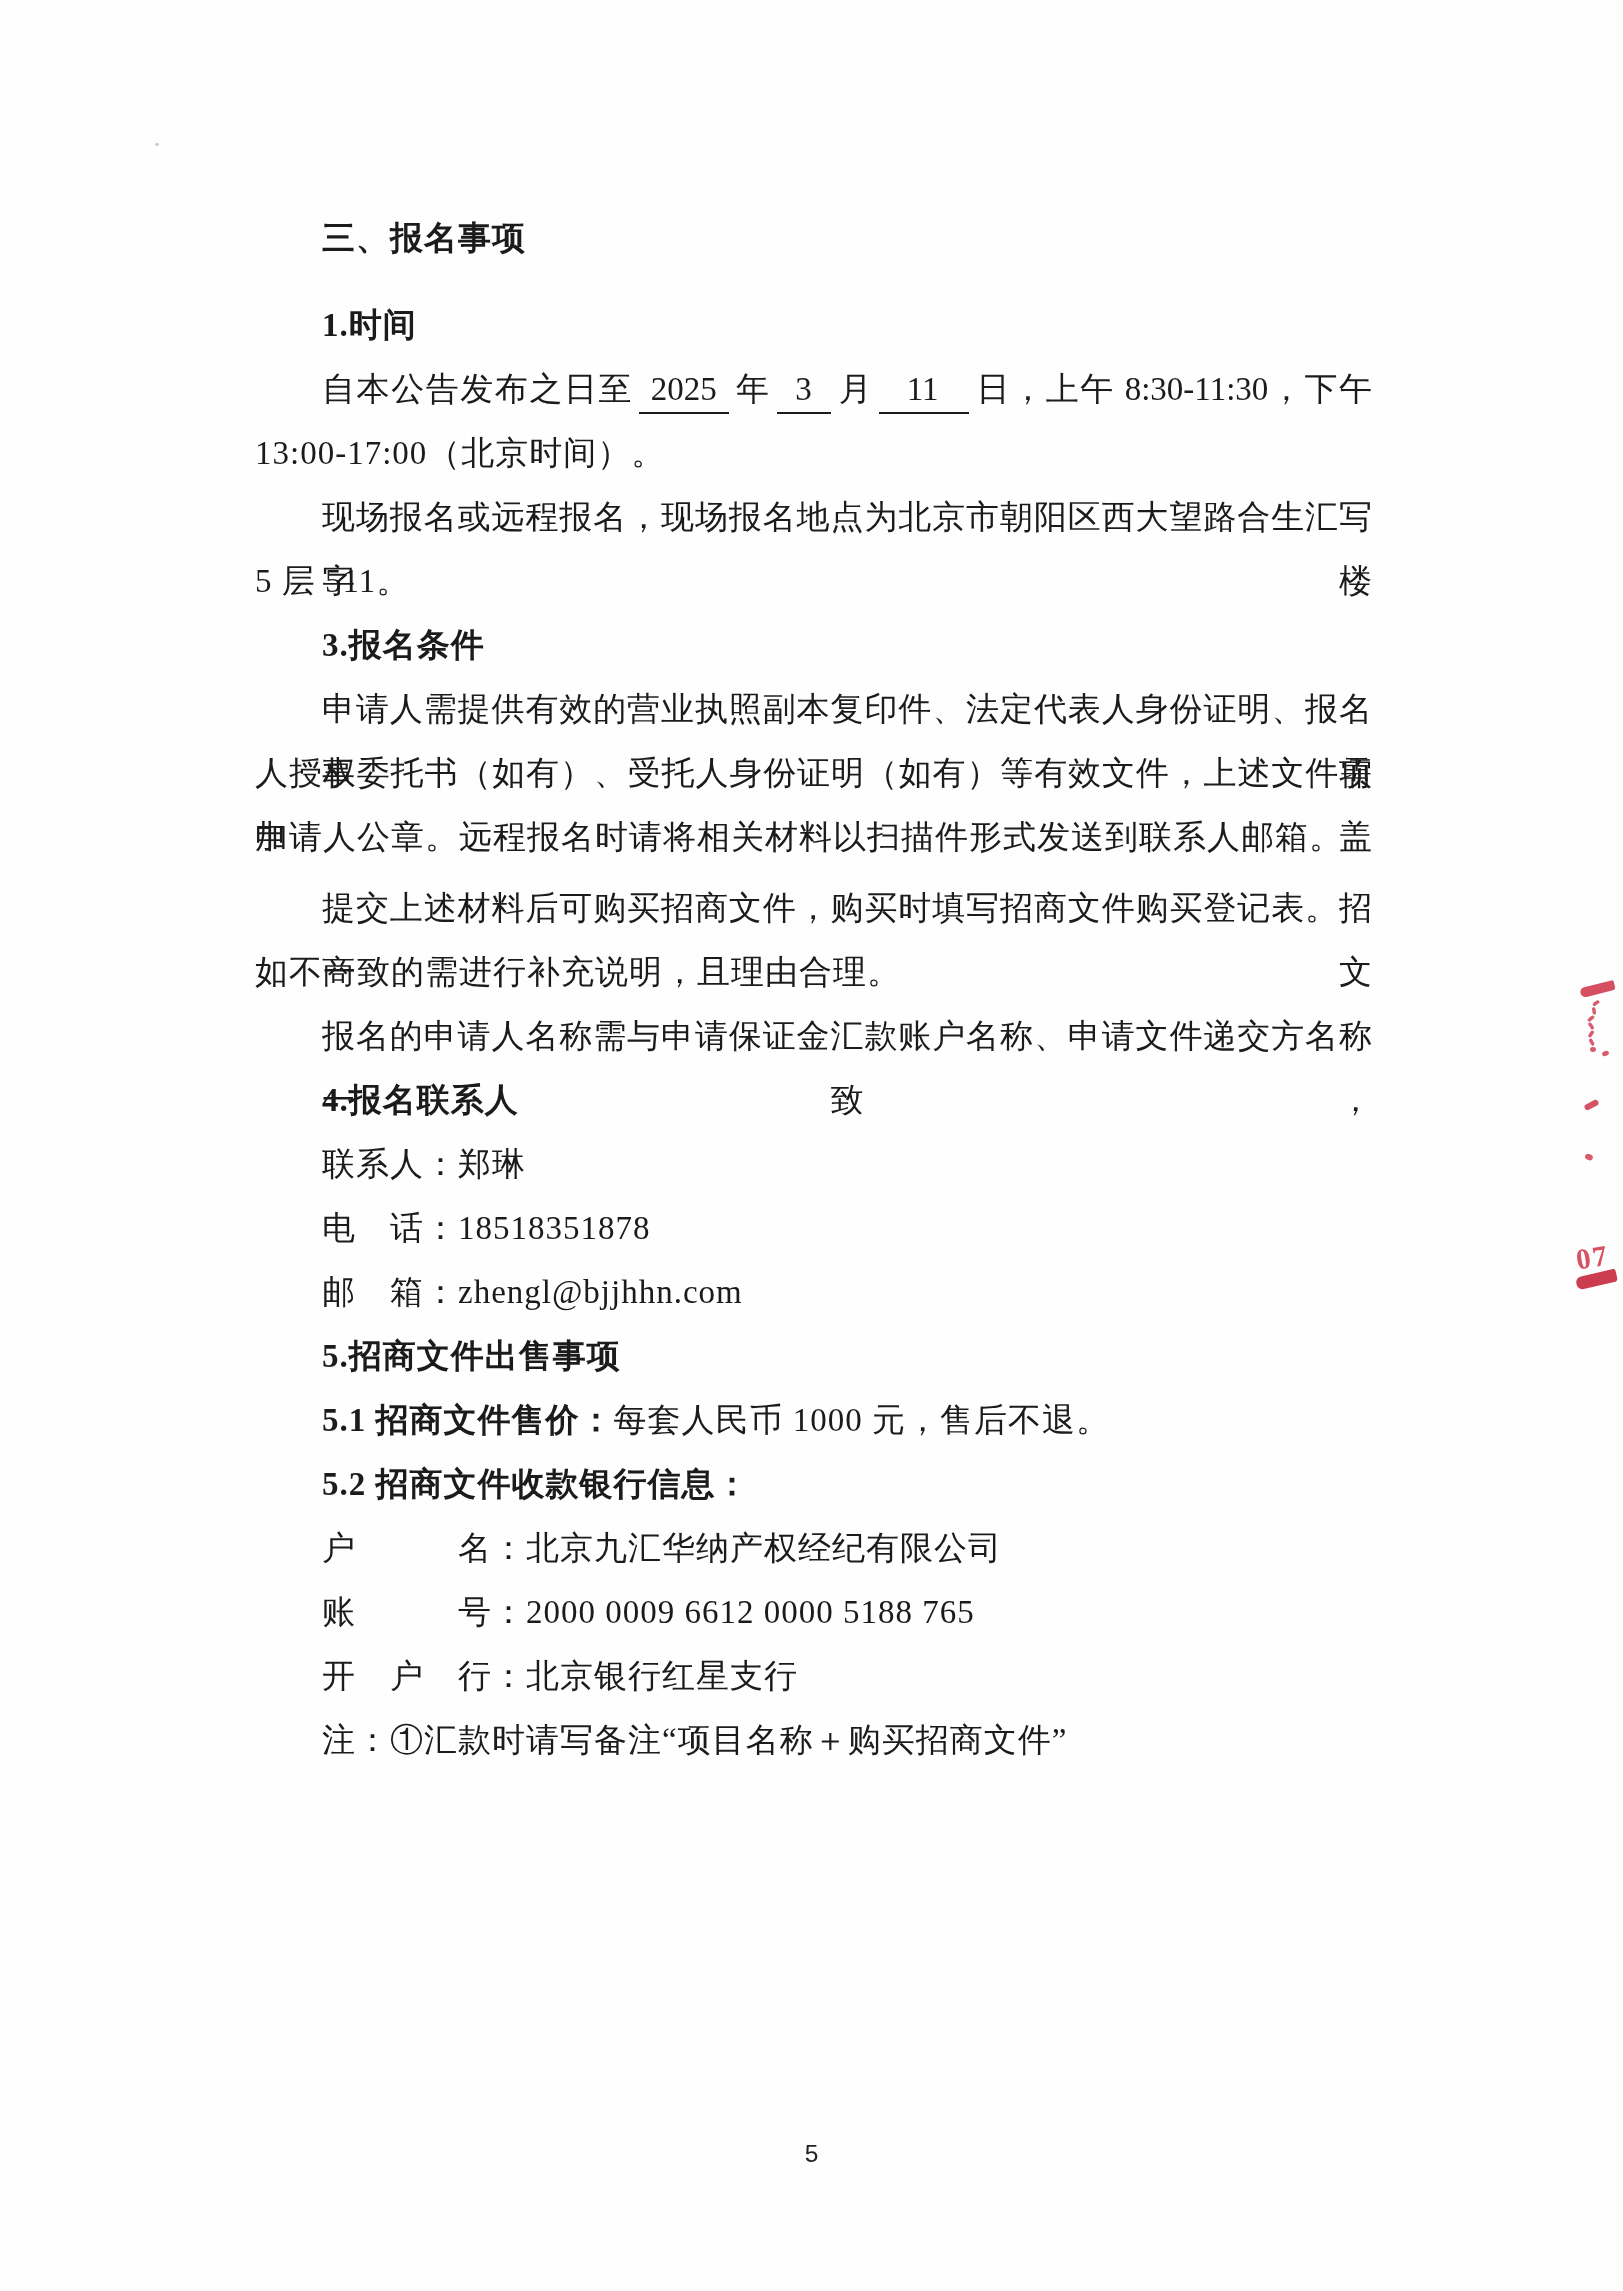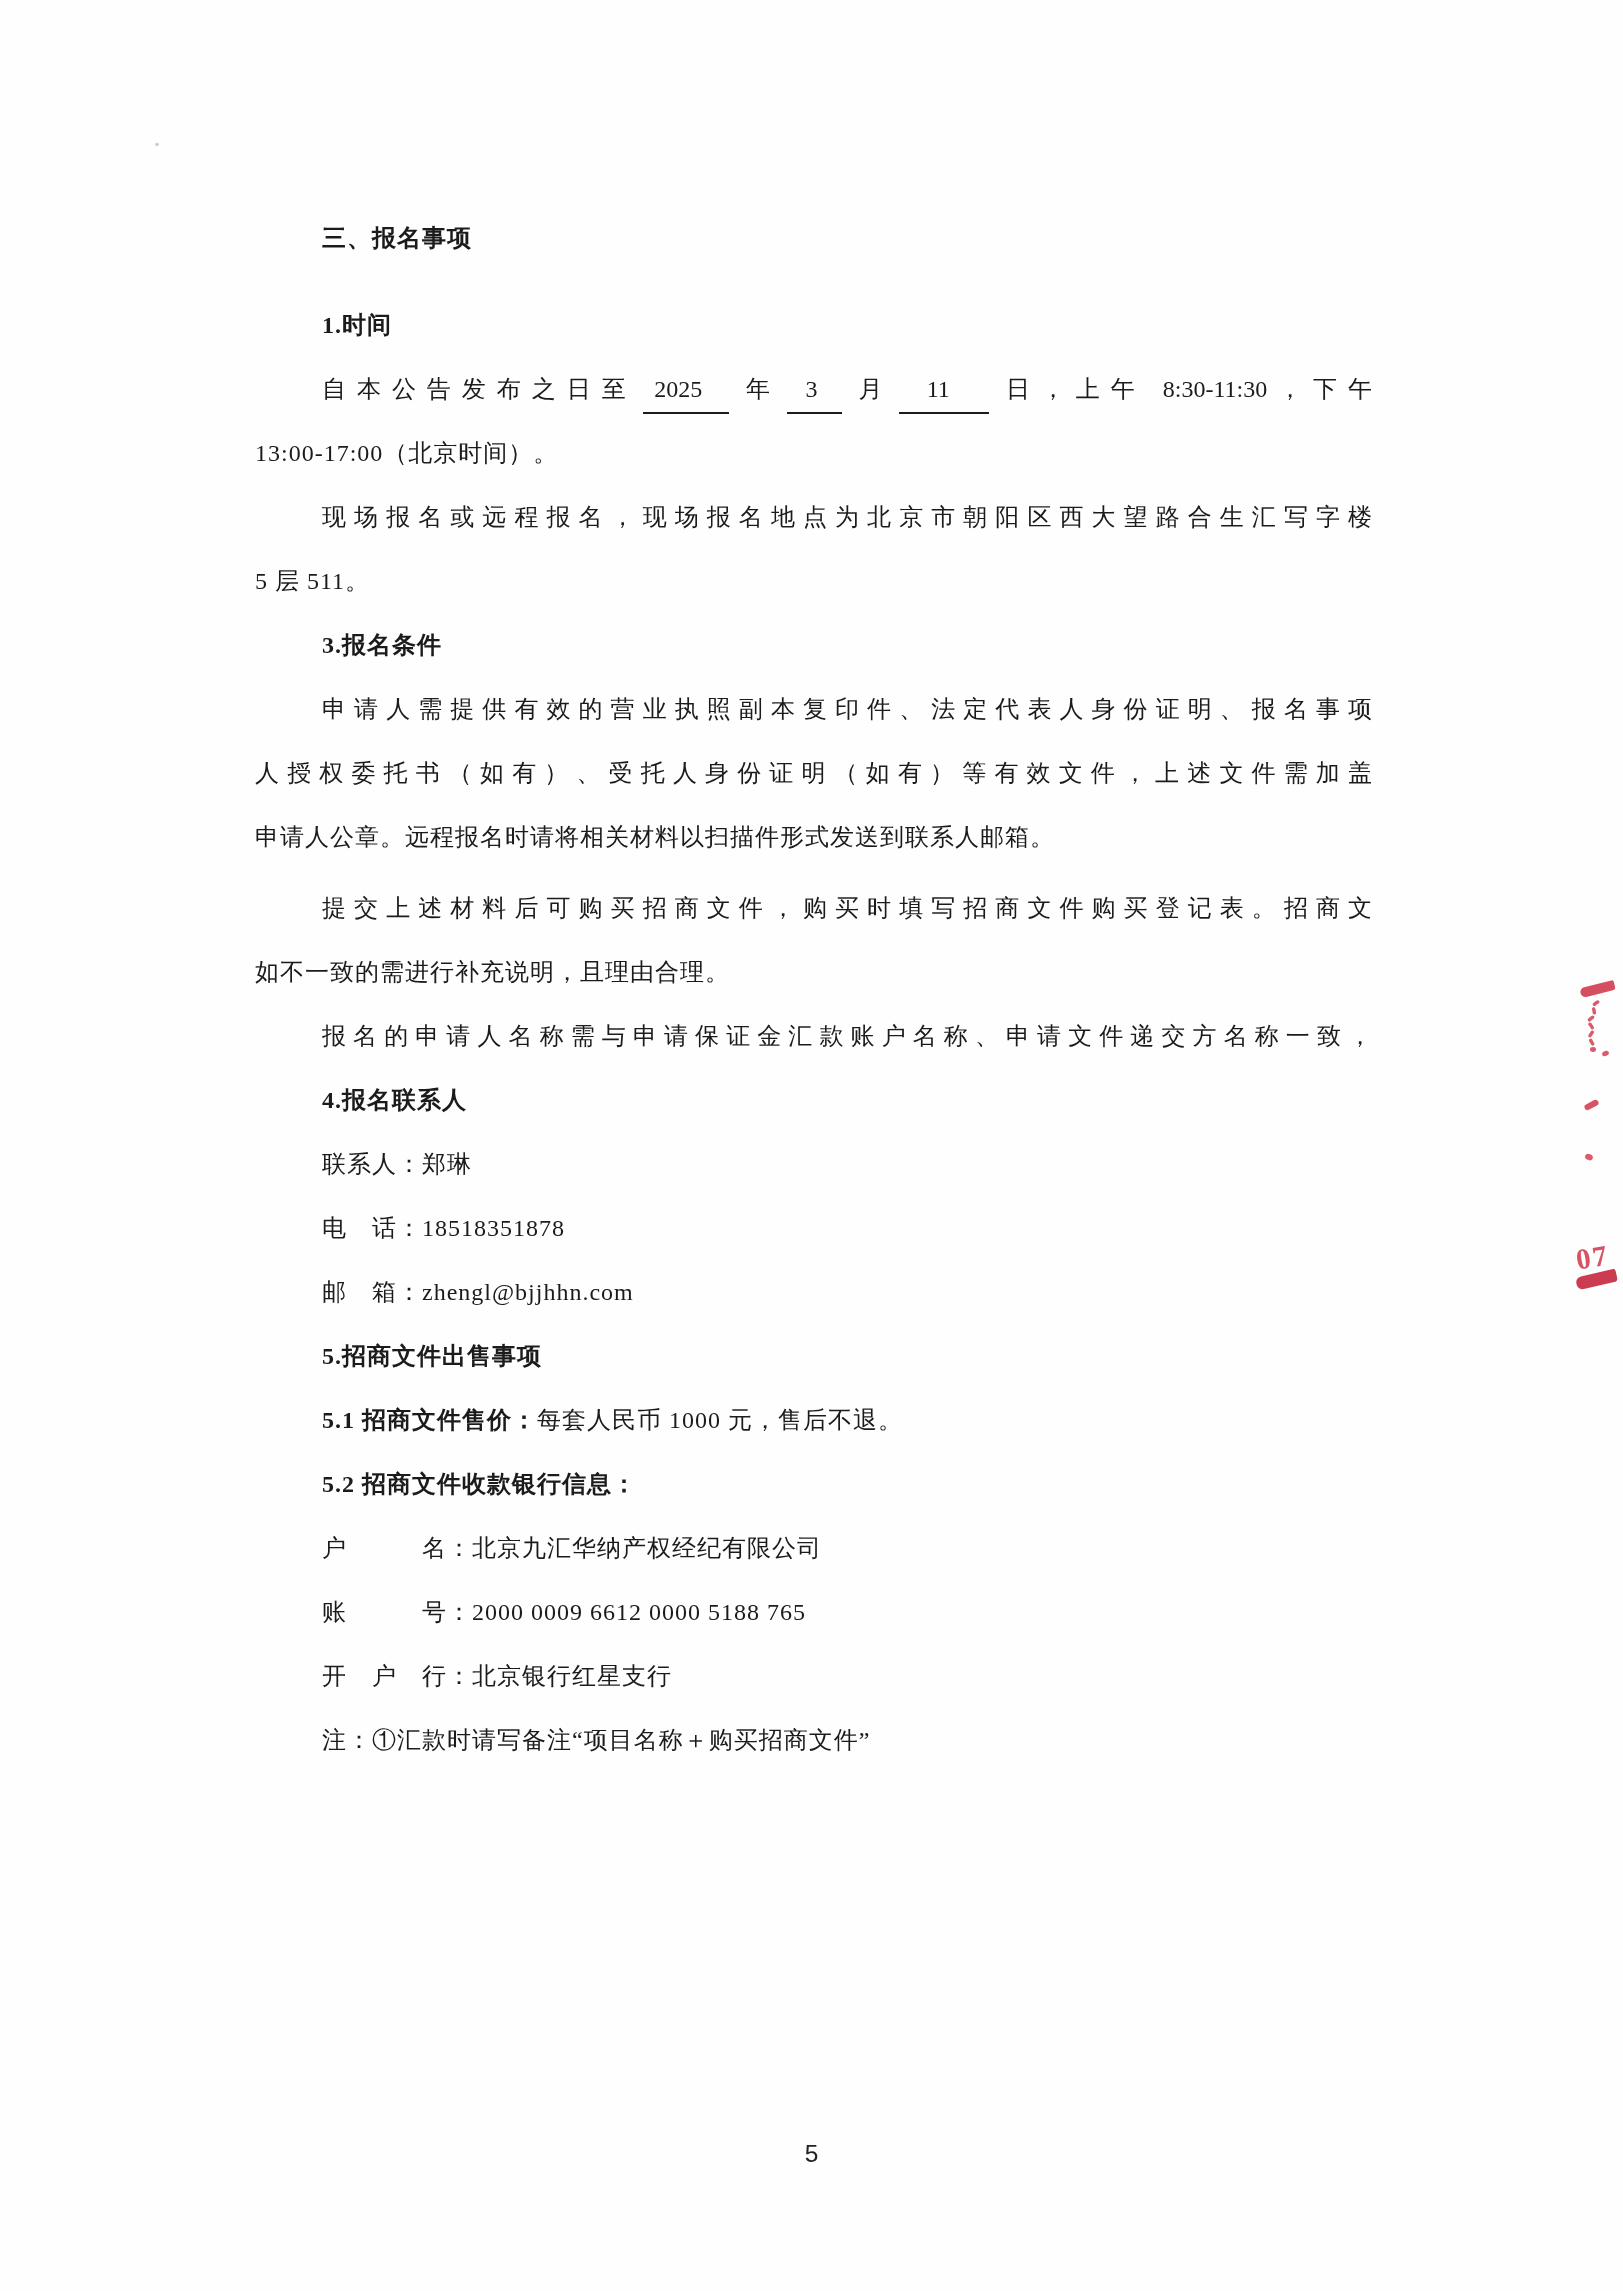--- a/index.html
+++ b/index.html
@@ -14,21 +14,21 @@
   }
   .doc-body {
     position: absolute;
     left: 255px;
     top: 206px;
     width: 1117px;
   }
   .line {
     height: 64px;
     line-height: 64px;
-    font-size: 24px;
+    font-size: 33px;
     letter-spacing: 1px;
     white-space: nowrap;
   }
   .b { font-weight: 700; }
   .indent { padding-left: 67px; }
   .just {
     white-space: normal;
     text-align: justify;
     text-align-last: justify;
     letter-spacing: 0;

